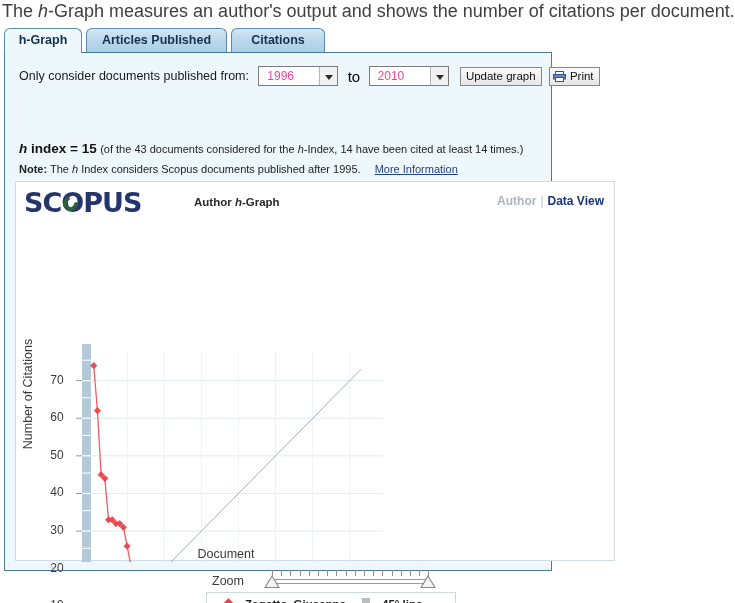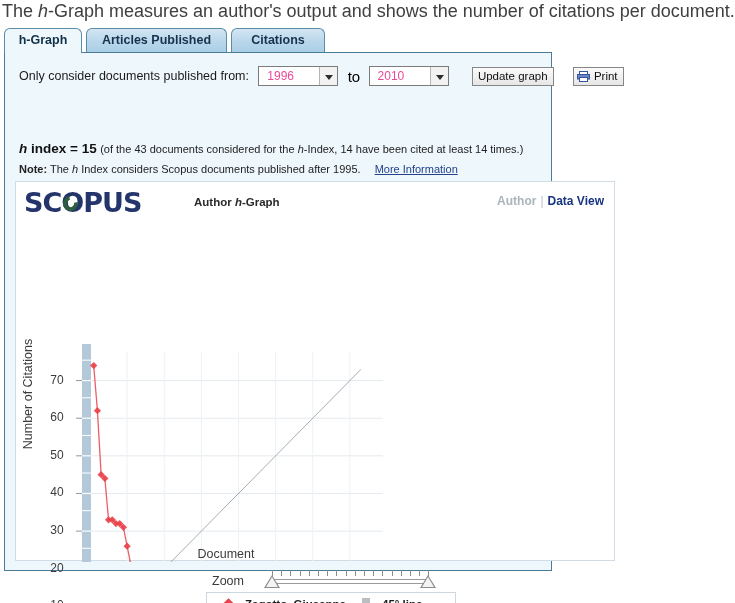--- a/index.html
+++ b/index.html
@@ -91,21 +91,21 @@
     display:inline-block;vertical-align:middle;
     font-size:15px;margin:0 5px 0 2px;
   }
   .btn{
     display:inline-block;vertical-align:middle;
     height:19px;box-sizing:border-box;
     border:1px solid #868686;
     background:linear-gradient(to bottom,#fbfbfb,#e6e6e6);
     font-size:11.5px;color:#111;
     line-height:17px;padding:0 5px;
-    margin-left:16px;cursor:pointer;
+    margin-left:4px;cursor:pointer;
   }
   .btn.print{padding-left:20px;position:relative;}
   .printer{
     position:absolute;left:3px;top:3px;width:13px;height:11px;
   }
 
   
   .hindex{
     position:absolute;left:14px;top:88px;white-space:nowrap;
     font-size:12.5px;

